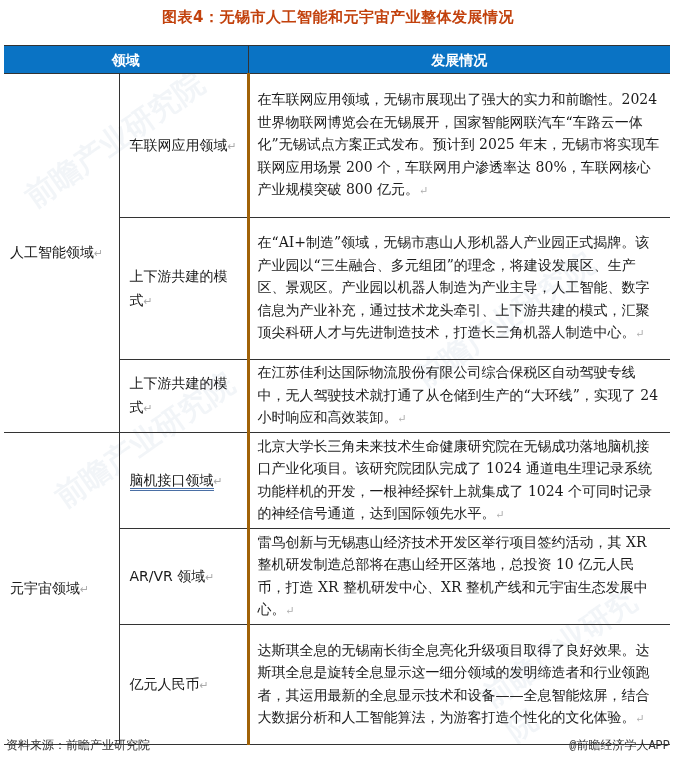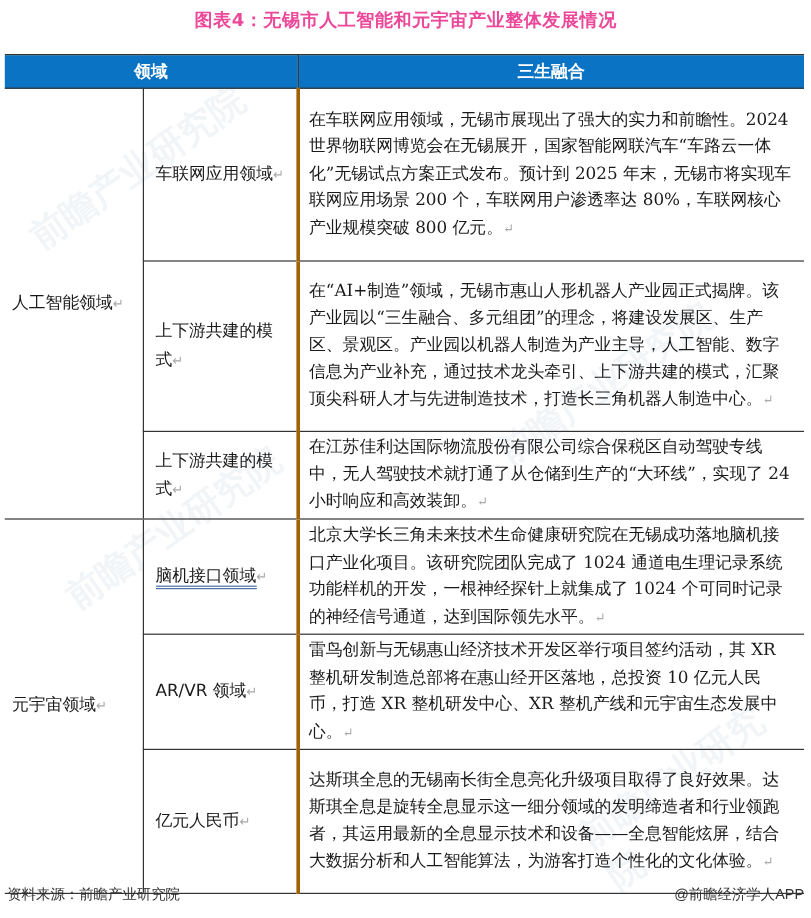--- a/index.html
+++ b/index.html
@@ -1,21 +1,21 @@
 <!DOCTYPE html>
 <html><head>
   <meta charset="utf-8">
   <style>
     * { box-sizing: border-box; margin: 0; padding: 0; }
     html, body { width: 676px; height: 765px; background: #ffffff; overflow: hidden; }
     body { font-family: "DejaVu Serif", "Liberation Serif", serif; color: #1a1a1a; position: relative; }
     .title {
       position: absolute; top: 8px; left: 0; width: 676px; text-align: center;
       font-family: "DejaVu Sans", "Liberation Sans", sans-serif;
-      font-size: 15px; font-weight: bold; color: #ec4899; letter-spacing: 0.5px;
+      font-size: 15px; font-weight: bold; color: #c2410c; letter-spacing: 0.5px;
     }
     table.main {
       position: absolute; top: 45px; left: 4px; width: 666px;
       border-collapse: collapse; table-layout: fixed;
       font-size: 14px; line-height: 22px;
     }
     table.main td, table.main th { vertical-align: middle; }
     thead th {
       background: #0a73c4; color: #ffffff; font-weight: bold; height: 28px;
       font-family: "DejaVu Sans", "Liberation Sans", sans-serif; font-size: 14px;
@@ -30,21 +30,21 @@
     td.sub {
       border-left: 1px solid #333; border-right: 3px solid #a16207;
       padding: 0 8px 0 10px; font-family: "DejaVu Sans", "Liberation Sans", sans-serif; font-size: 14px; line-height: 24px;
     }
     td.desc { padding: 1px 8px 1px 8px; font-size: 14px; line-height: 22.5px; }
     tr.row td.sub, tr.row td.desc { border-bottom: 1px solid #333; }
     .mark { color: #aaa; font-size: 11px; }
     .uline { border-bottom: 3px double #4a6fa5; }
     .footer {
       position: absolute; top: 737px; left: 6px; width: 664px;
-      font-family: Liberation Sans, sans-serif; font-size: 12px; color: #333;
+      font-family: Liberation Mono, monospace; font-size: 12px; color: #333;
       display: flex; justify-content: space-between;
     }
     .watermark {
       position: absolute; color: rgba(150,170,200,0.12); font-size: 30px; font-weight: bold;
       transform: rotate(-35deg); font-family: "DejaVu Sans", sans-serif; pointer-events: none;
     }
   </style>
 </head>
 <body>
 
@@ -57,21 +57,21 @@
 
 <table class="main">
   <colgroup>
       <col class="a">
       <col class="b">
       <col class="c">
     </colgroup>
   <thead>
     <tr>
       <th class="c1" colspan="2">领域</th>
-      <th>三生融合</th>
+      <th>发展情况</th>
     </tr>
   </thead>
   <tbody>
 
     <tr class="row" style="height:144px;">
       <td class="cat" rowspan="3" style="border-bottom:1px solid #333;">
         <span>人工智能领域</span><span class="mark">↵</span>
       </td>
       <td class="sub">
         <span>车联网应用领域</span><span class="mark">↵</span>

